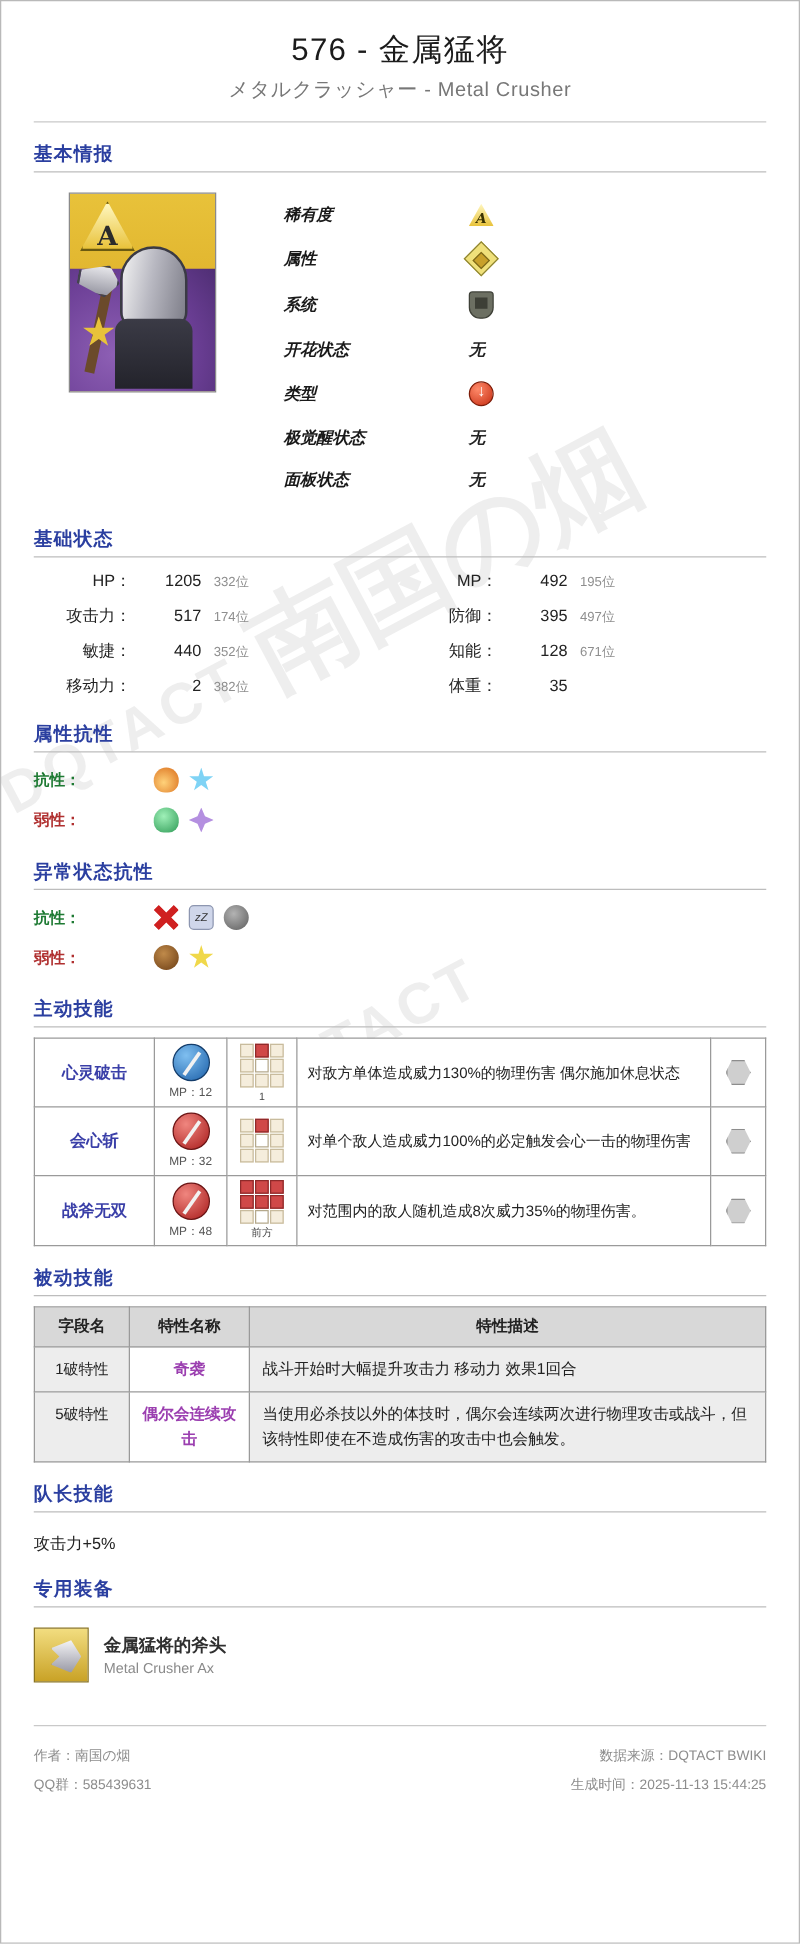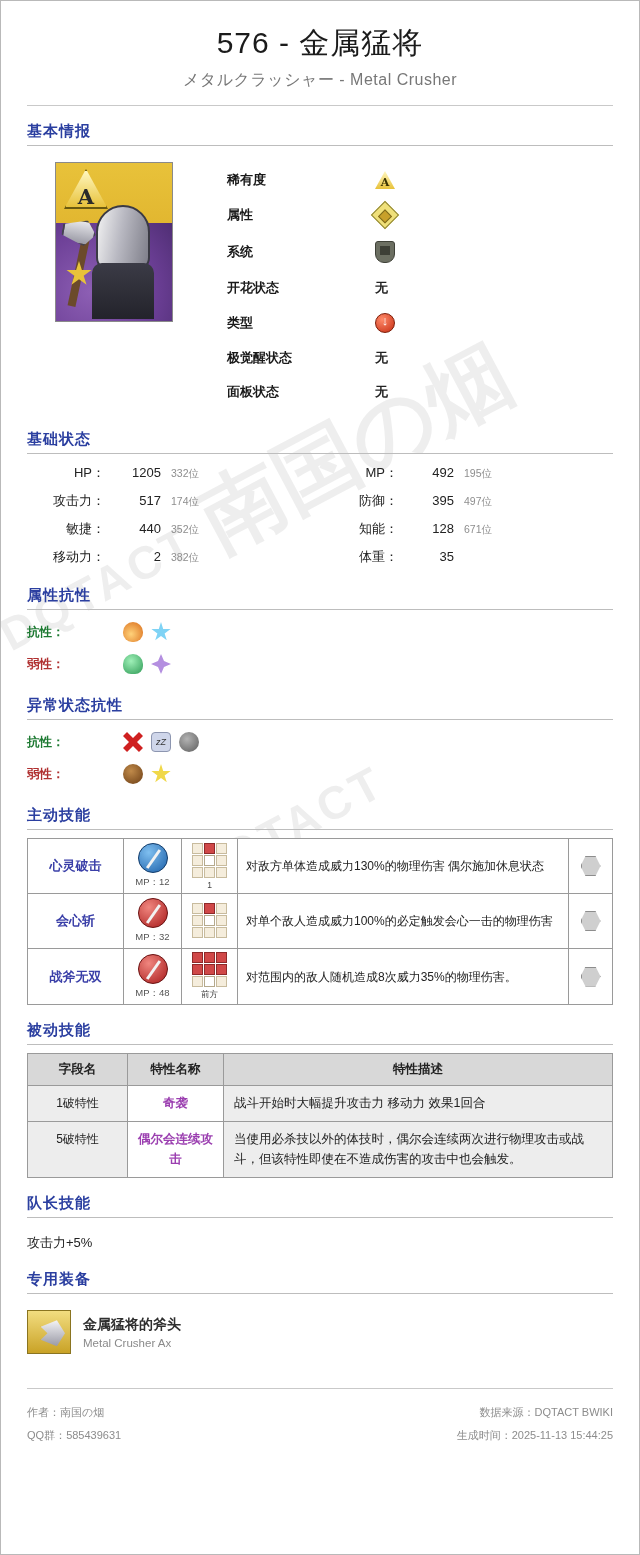--- a/index.html
+++ b/index.html
@@ -42,21 +42,21 @@
     font-size: 46px;
     top: 800px; left: 180px;
     transform: rotate(-28deg);
     letter-spacing: 4px;
   }
   .inner { position: relative; z-index: 2; padding: 0 26px; }
 
   
   .title-block { text-align:center; padding-top: 22px; }
   .title-main {
-    font-size: 30px; letter-spacing: 1px; color:#1b1b1b;
+    font-size: 25px; letter-spacing: 1px; color:#1b1b1b;
   }
   .title-sub {
     font-size: 16px; color:#777; margin-top: 6px; letter-spacing:0.5px;
   }
   .title-rule {
     border-bottom: 1px solid #c9c9c9; margin: 14px 0 0 0;
   }
 
   
   .section-head {
@@ -113,21 +113,21 @@
     color:#2b2b2b; font-weight:bold; font-size:21px;
     text-align:center; line-height:52px;
     font-family:"DejaVu Serif", serif;
   }
   .portrait .star {
     position:absolute; left:10px; bottom:34px; width:26px; height:26px;
     background:#e8c23a;
     clip-path: polygon(50% 0%,61% 35%,98% 35%,68% 57%,79% 91%,50% 70%,21% 91%,32% 57%,2% 35%,39% 35%);
   }
 
-  .info-table { margin-left: 52px; font-size: 13px; }
+  .info-table { margin-left: 52px; font-size: 13px; font-style: italic; }
   .info-table td { padding: 7px 0; vertical-align: middle; }
   .info-label { font-weight:bold; width: 120px; color:#1a1a1a; }
   .info-val { padding-left: 26px !important; }
 
   .ico { display:inline-block; vertical-align:middle; }
   .ico-rankA {
     width:20px; height:18px;
     background: linear-gradient(#fff7c0,#e8c23a);
     clip-path: polygon(50% 0, 100% 100%, 0 100%);
     color:#3a3200; font-size:11px; font-weight:bold; text-align:center;
@@ -225,21 +225,21 @@
     clip-path: polygon(25% 0, 75% 0, 100% 50%, 75% 100%, 25% 100%, 0 50%);
   }
 
   
   table.passive { width:100%; border-collapse:collapse; margin-top:8px; font-size:12.5px; }
   table.passive th {
     background:#d8d8d8; border:1px solid #9a9a9a; font-size:12.5px;
     padding:7px 6px; font-weight:bold; text-align:center; color:#222;
   }
   table.passive td { border:1px solid #9a9a9a; padding:8px 10px; vertical-align:top; line-height:1.55; }
-  .pv-field { width:100px; text-align:center; background:#ededed; font-size:12px; }
+  .pv-field { width:76px; text-align:center; background:#ededed; font-size:12px; }
   .pv-name { width:96px; text-align:center; color:#9b3fb0; font-weight:bold; }
   .pv-desc { background:#ededed; }
 
   
   .leader-text { font-size:13px; padding: 10px 0 2px 0; }
 
   
   .equip { display:flex; align-items:center; gap:12px; padding:10px 0 6px 0; }
   .eq-icon {
     width:44px; height:44px; flex:none;

